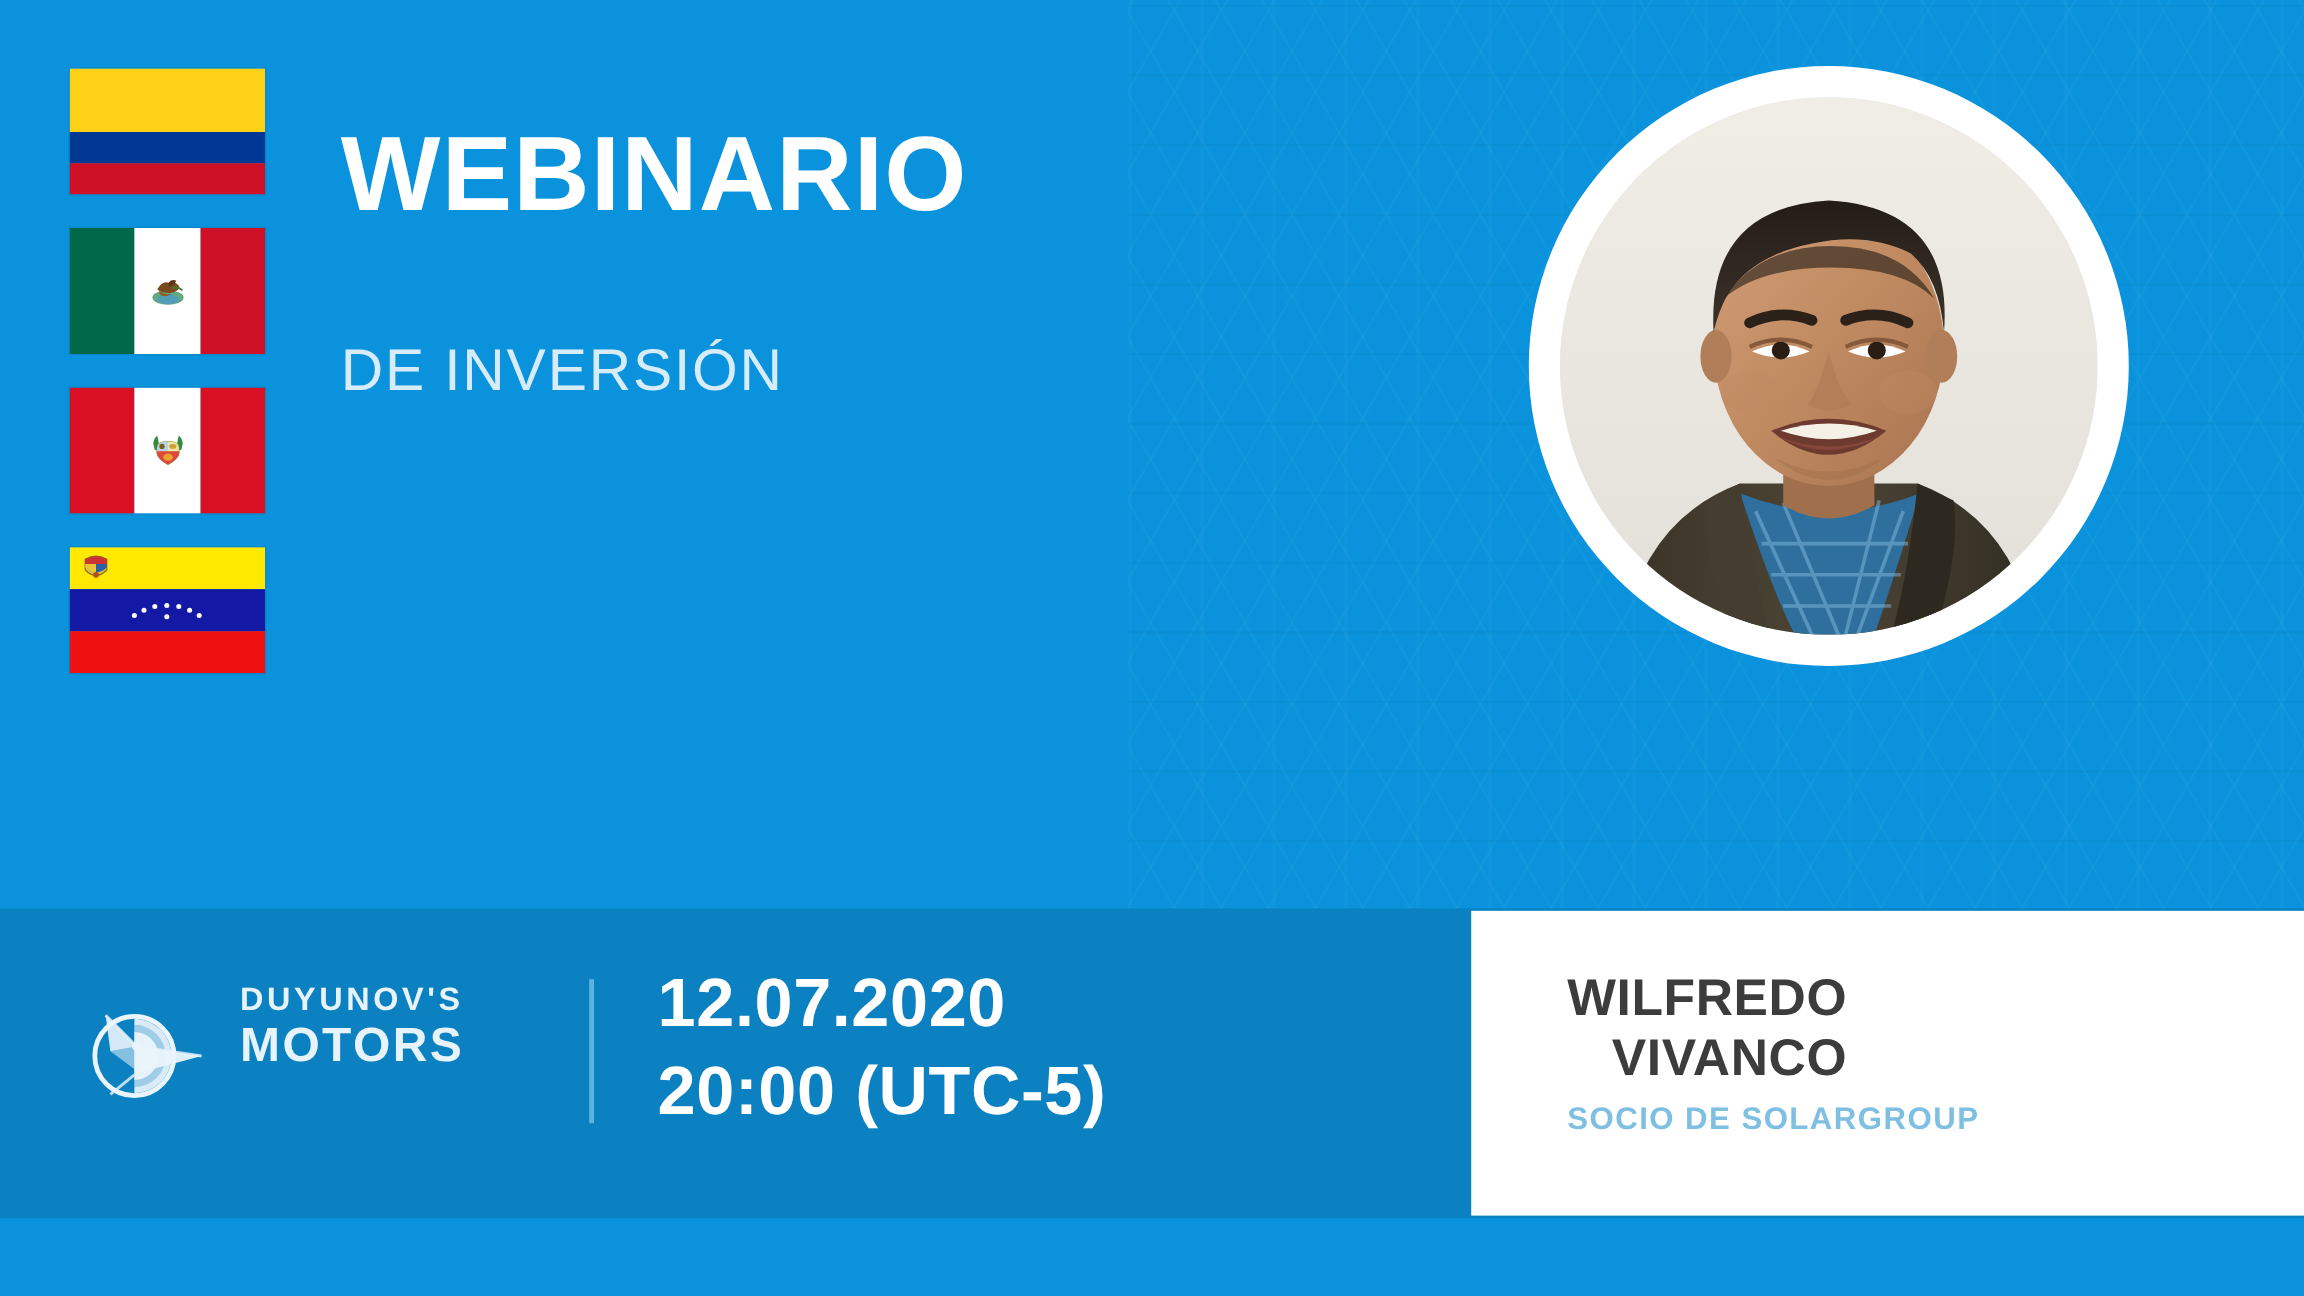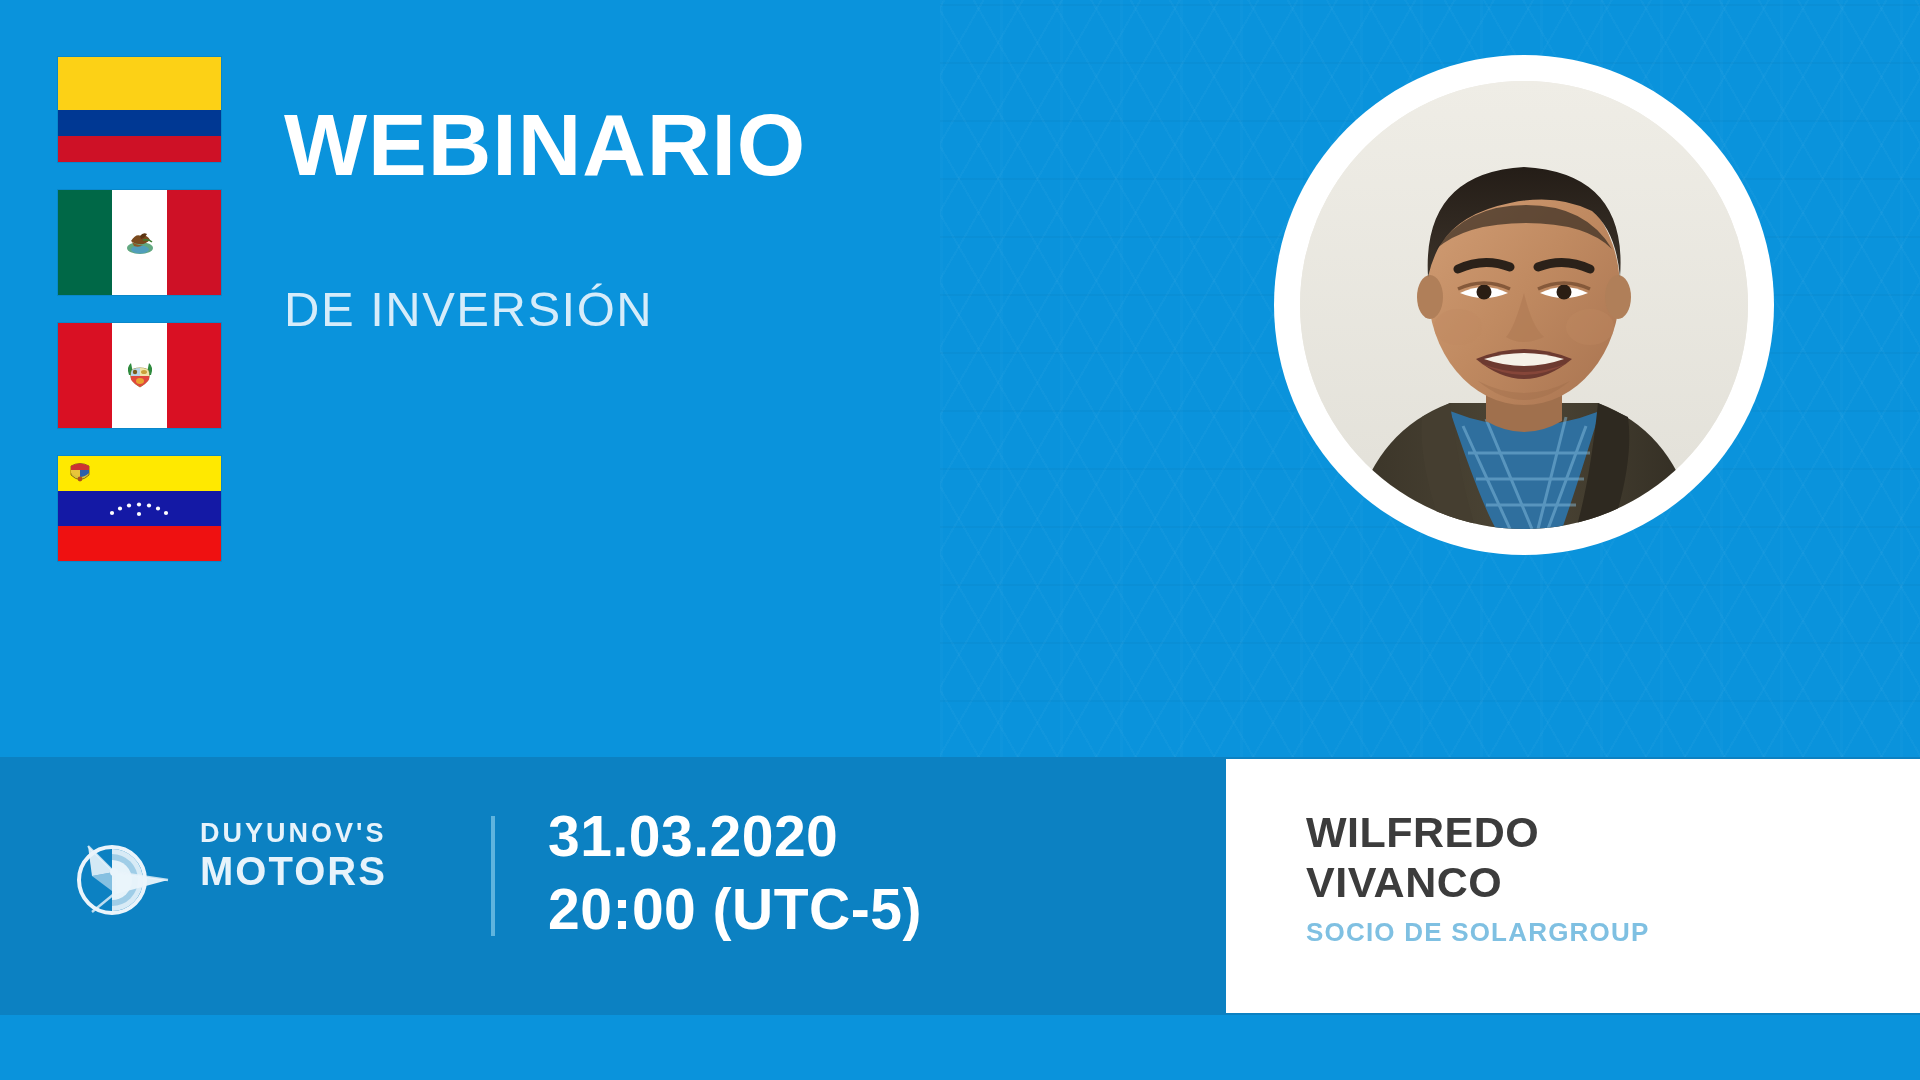--- a/index.html
+++ b/index.html
@@ -230,20 +230,21 @@
   }
   .speaker-name {
     position: absolute;
     left: 80px;
     top: 48px;
     color: #3c3c3c;
     font-size: 43px;
     line-height: 50px;
     font-weight: 700;
     letter-spacing: 0.5px;
+    text-align: right;
   }
   .speaker-name div { display:block; }
   .speaker-role {
     position: absolute;
     left: 80px;
     top: 158px;
     color: #7fc0e2;
     font-size: 26px;
     font-weight: 700;
     letter-spacing: 1.2px;
@@ -432,21 +433,21 @@
     </svg>
     <div class="brand-text">
       <div class="l1">DUYUNOV'S</div>
       <div class="l2">MOTORS</div>
     </div>
   </div>
 
   <div class="divider"></div>
 
   <div class="datetime">
-    <div>31.03.2020</div>
+    <div>12.07.2020</div>
     <div>20:00 (UTC-5)</div>
   </div>
 
   <div class="speaker-card">
     <div class="speaker-name">
       <div>WILFREDO</div>
       <div>VIVANCO</div>
     </div>
     <div class="speaker-role">SOCIO DE SOLARGROUP</div>
   </div>

